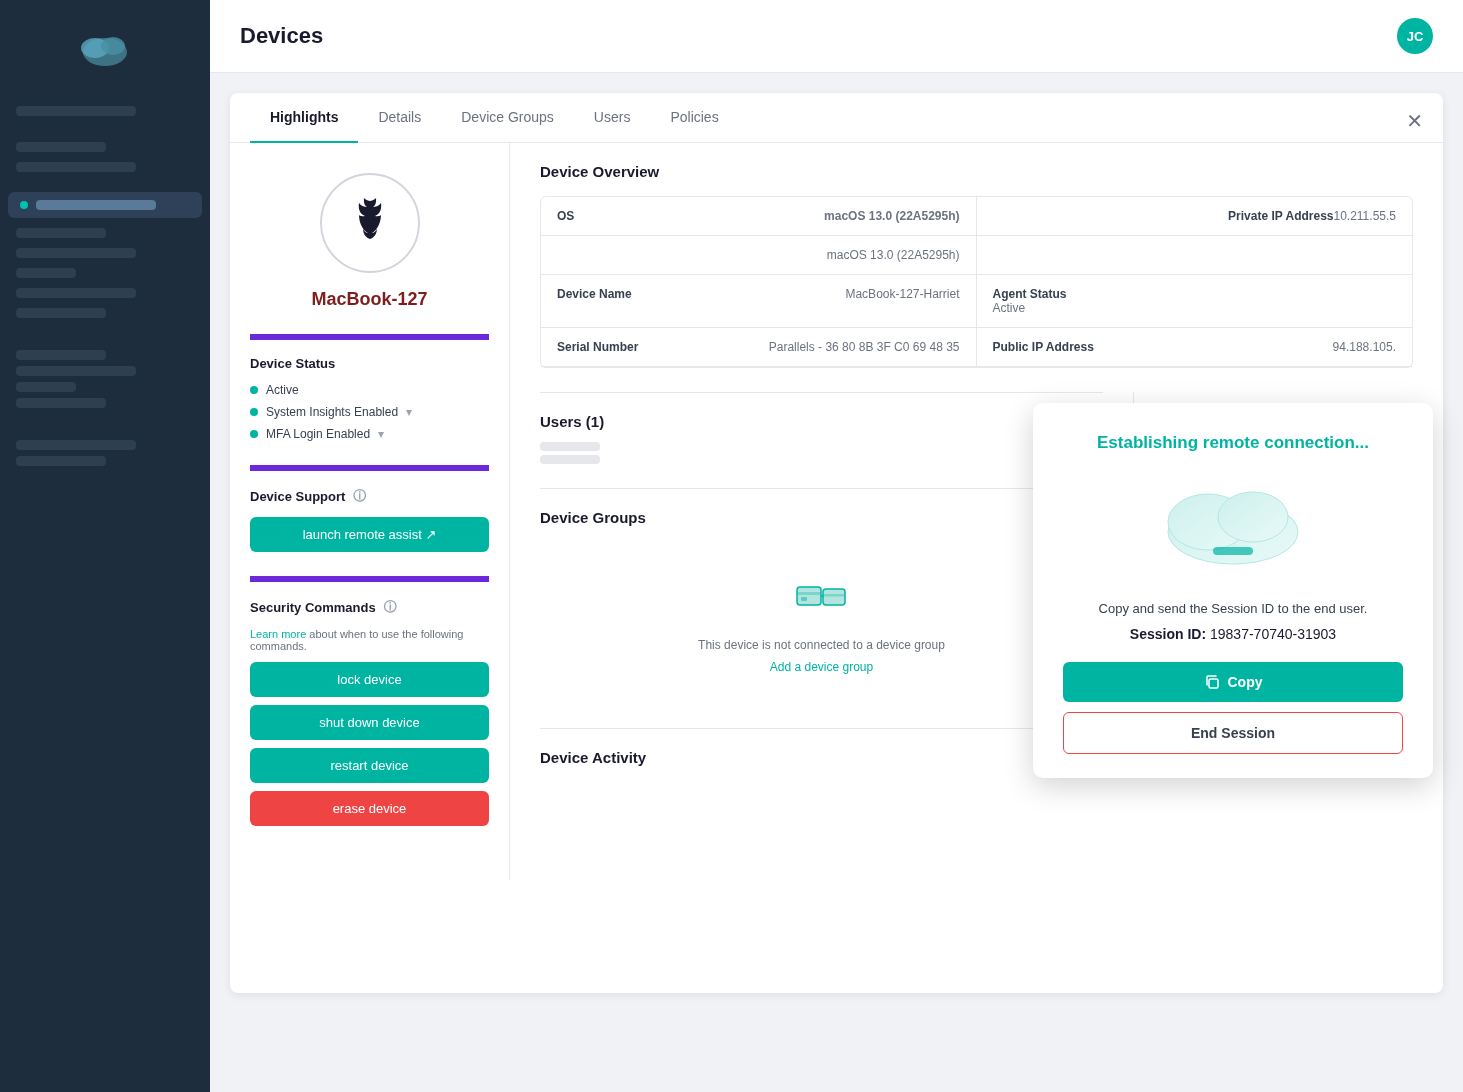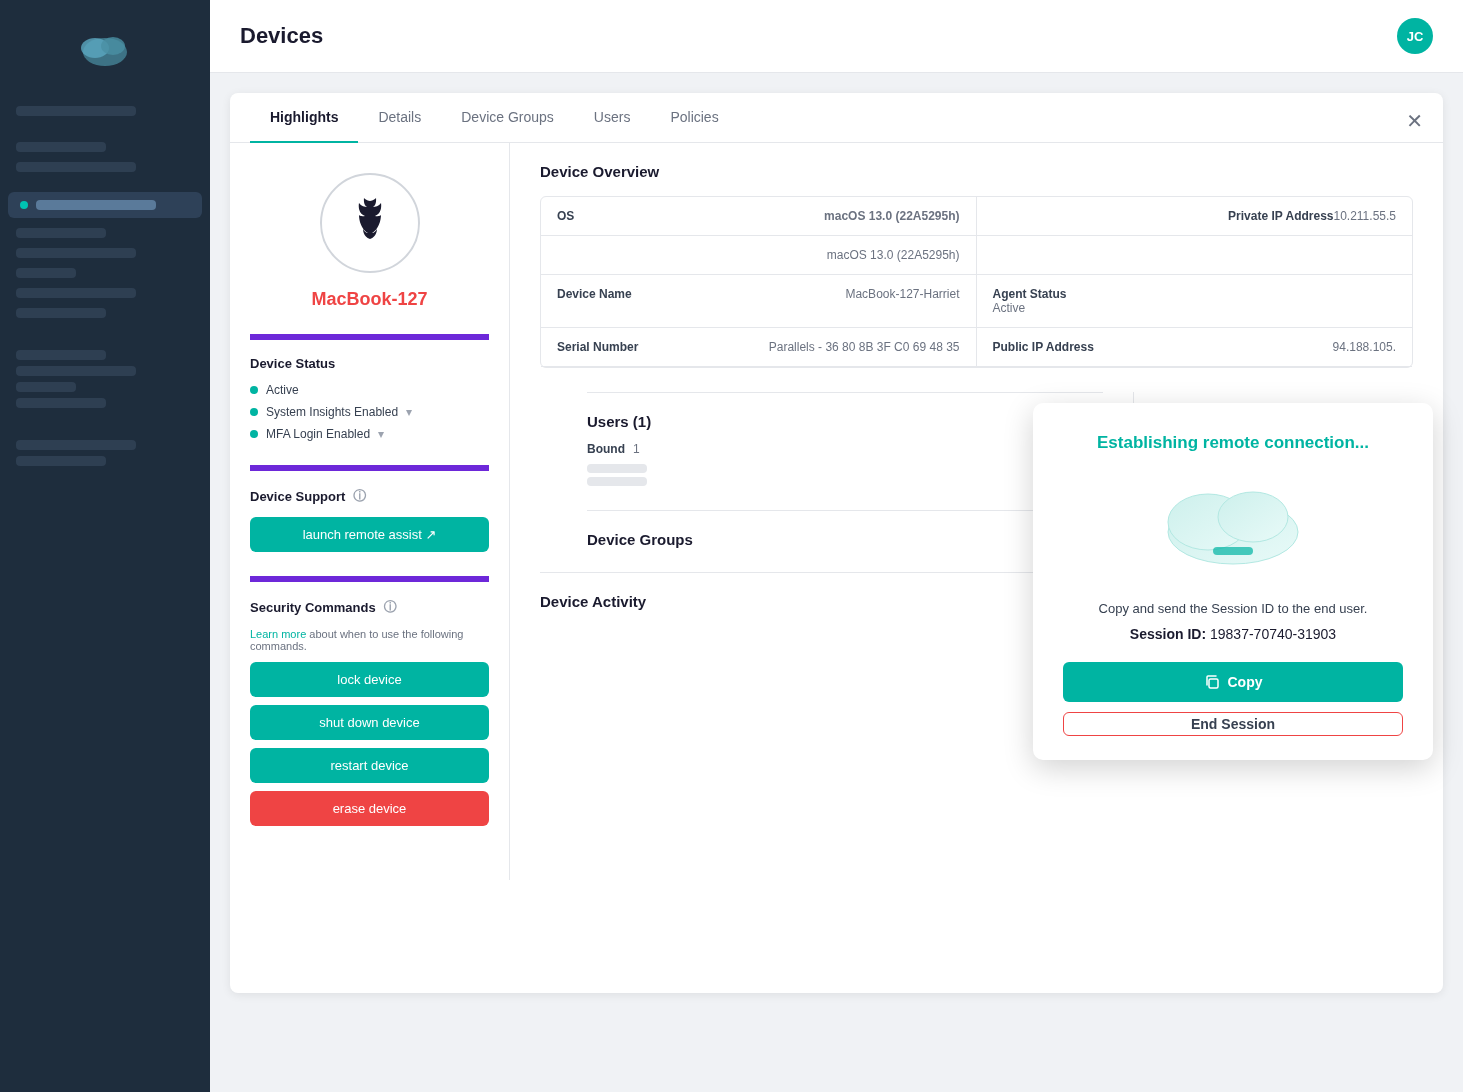--- a/index.html
+++ b/index.html
@@ -87,21 +87,21 @@
       border-right: 1px solid #e5e7eb;
       padding: 30px 20px;
     }
     .device-avatar-container {
       display: flex; justify-content: center; margin-bottom: 16px;
     }
     .device-avatar {
       width: 100px; height: 100px; border-radius: 50%; border: 2px solid #d1d5db;
       display: flex; align-items: center; justify-content: center;
     }
-    .device-name { text-align: center; font-size: 18px; font-weight: 700; color: #ef4444; margin-bottom: 24px; }
+    .device-name { text-align: center; font-size: 18px; font-weight: 700; color: #7f1d1d; margin-bottom: 24px; }
 
     .section-block { border-top: 6px solid #6d28d9; padding: 16px 0; }
     .section-title { font-size: 13px; font-weight: 700; color: #1a1a2e; margin-bottom: 12px; display: flex; align-items: center; gap: 8px; }
     .status-item { display: flex; align-items: center; gap: 8px; font-size: 12px; color: #374151; margin-bottom: 8px; }
     .status-dot { width: 8px; height: 8px; border-radius: 50%; background: #00b4a2; flex-shrink: 0; }
 
     .btn-teal {
       width: 100%; padding: 10px; background: #00b4a2; color: white; border: none;
       border-radius: 6px; cursor: pointer; font-size: 13px; font-weight: 500;
       display: flex; align-items: center; justify-content: center; gap: 6px; margin-bottom: 8px;
@@ -164,21 +164,21 @@
     .cloud-svg { width: 160px; height: 100px; }
     .session-text { text-align: center; font-size: 13px; color: #374151; margin-bottom: 10px; }
     .session-id-row { text-align: center; font-size: 14px; color: #1a1a2e; margin-bottom: 20px; }
     .session-id-label { font-weight: 700; }
     .copy-btn {
       width: 100%; padding: 12px; background: #00b4a2; color: white; border: none;
       border-radius: 6px; cursor: pointer; font-size: 14px; font-weight: 600;
       display: flex; align-items: center; justify-content: center; gap: 8px; margin-bottom: 10px;
     }
     .end-session-btn {
-      width: 100%; padding: 3px; background: white; color: #374151; border: 1px solid #ef4444;
+      width: 100%; padding: 12px; background: white; color: #374151; border: 1px solid #ef4444;
       border-radius: 6px; cursor: pointer; font-size: 14px; font-weight: 600;
     }
 
     .placeholder-bar {
       height: 9px; border-radius: 4px; background: #e5e7eb; margin: 4px 0;
     }
   </style>
 </head>
 <body>
 
@@ -325,40 +325,50 @@
               <span style="font-weight:600;color:#374151;font-size:12px;">Serial Number</span>
               <span style="color:#6b7280;font-size:12px;">Parallels - 36 80 8B 3F C0 69 48 35</span>
             </div>
             <div class="overview-cell" style="display:flex;justify-content:space-between;">
               <span style="font-weight:600;color:#374151;font-size:12px;">Public IP Address</span>
               <span style="color:#6b7280;font-size:12px;">94.188.105.</span>
             </div>
           </div>
         </div>
 
-        <div style="display:flex;gap:30px;margin-left:47px;">
+        <div style="display:flex;gap:30px;">
 
           <div style="flex:1;">
 
             <div class="users-section">
               <div class="users-header">Users (1)</div>
-              <div class="bound-row">
-                <span class="bound-label">Bound</span>
-                <span>1</span>
-              </div>
               <div style="margin-top:8px;">
                 <div class="placeholder-bar" style="width:60px;"></div>
               </div>
               <div style="margin-top:4px;">
                 <div class="placeholder-bar" style="width:60px;"></div>
               </div>
             </div>
 
             <div class="dg-section">
               <div class="section-header">Device Groups</div>
+              <div class="dg-empty">
+                <div class="dg-empty-icon">
+                  <svg width="60" height="50" viewBox="0 0 60 50">
+                    <rect x="5" y="15" width="24" height="18" rx="3" fill="#b2e4e0" stroke="#00b4a2" stroke-width="1.5"></rect>
+                    <rect x="5" y="20" width="24" height="3" fill="#00b4a2" opacity="0.3"></rect>
+                    <rect x="9" y="25" width="6" height="4" rx="1" fill="#00b4a2" opacity="0.5"></rect>
+                    <rect x="31" y="17" width="22" height="16" rx="3" fill="#b2e4e0" stroke="#00b4a2" stroke-width="1.5"></rect>
+                    <rect x="31" y="22" width="22" height="2.5" fill="#00b4a2" opacity="0.3"></rect>
+                    <line x1="29" y1="24" x2="31" y2="24" stroke="#00b4a2" stroke-width="1.5"></line>
+                  </svg>
+                </div>
+                <div class="dg-empty-text">This device is not connected to a device group</div>
+                <div class="dg-add-link">Add a device group</div>
+              </div>
             </div>
 
           </div>
 
           <div style="width:280px;border-left:1px solid #e5e7eb;padding-left:24px;">
             <div style="padding-top:20px;">
               <div style="text-align:center;padding:30px 10px;">
                 <div class="dg-empty-text" style="margin-bottom:8px;">Connect this device to a policy</div>
                 <div class="dg-add-link">Add a policy</div>
               </div>

